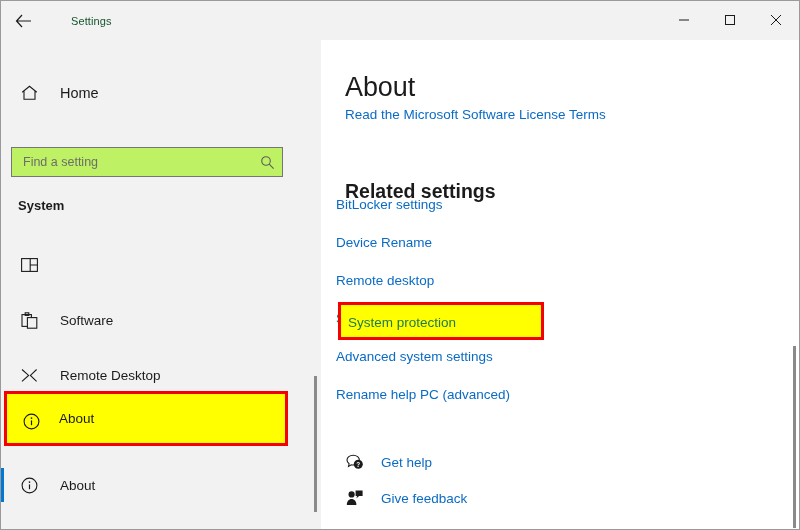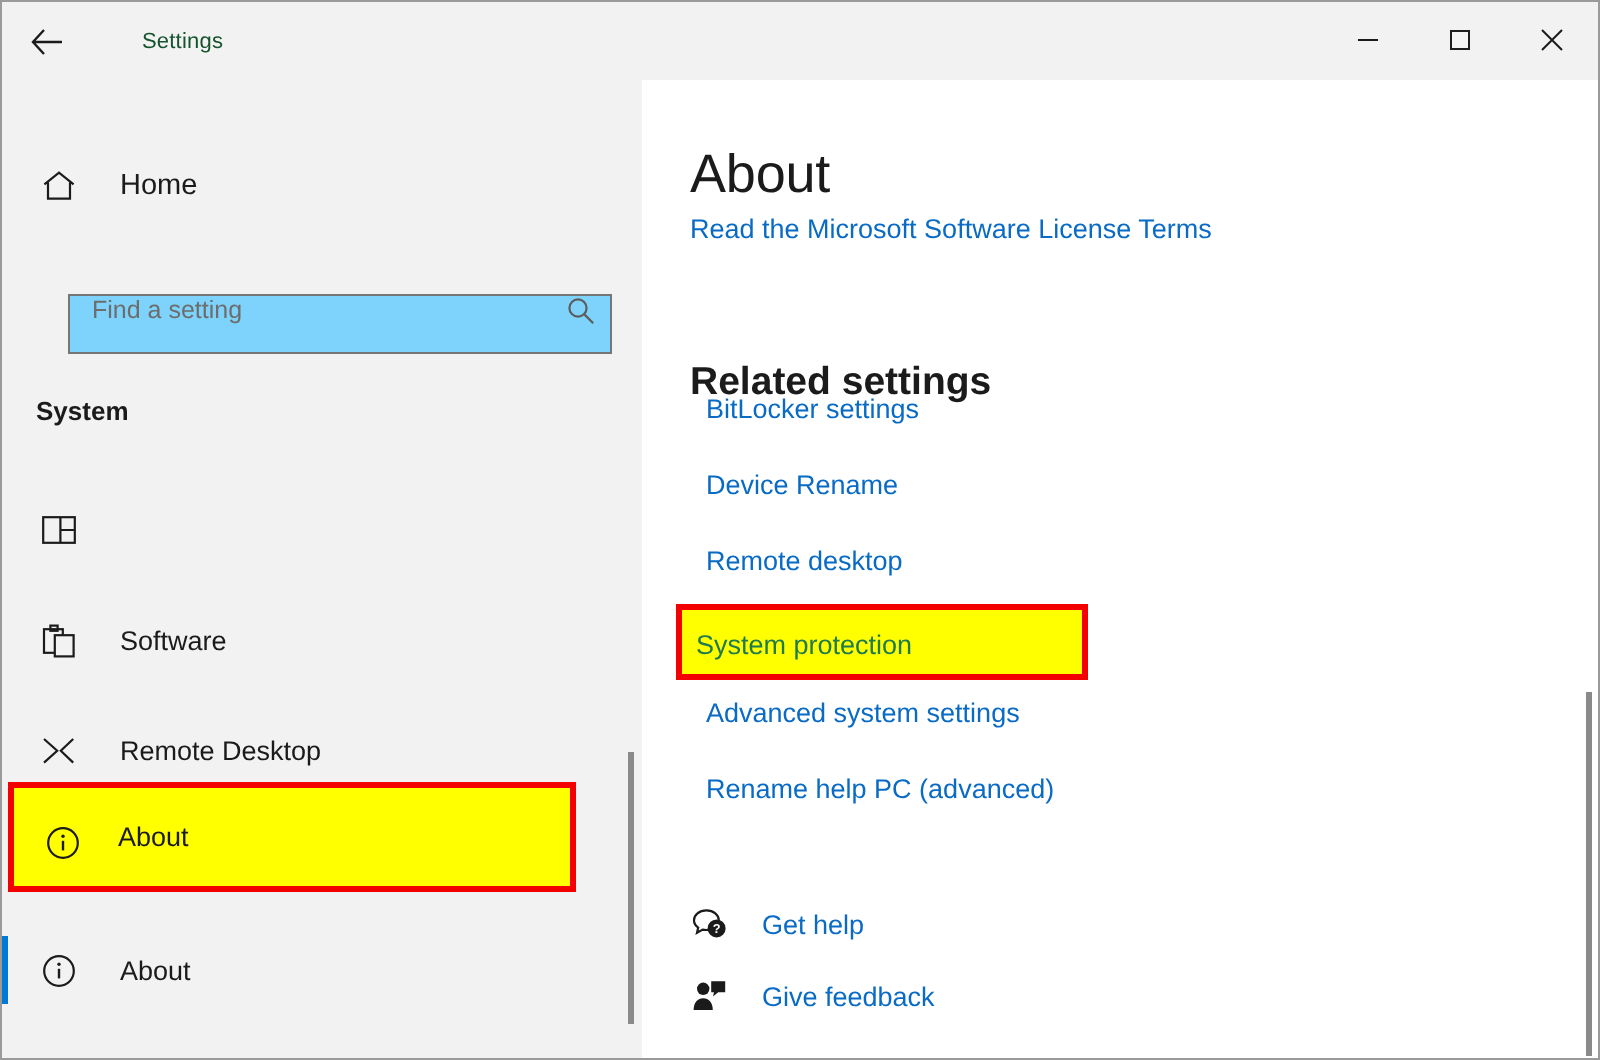--- a/index.html
+++ b/index.html
@@ -92,28 +92,28 @@
     color: #1b1b1b;
   }
   .home-row .nav-lbl {
     margin-left: 20px;
     font-size: 14.5px;
     color: #1b1b1b;
   }
 
   .search-box {
     position: absolute;
-    left: 33px; top: 107px;
+    left: 10px; top: 107px;
     width: 272px;
     height: 30px;
-    background: #7dd3fc;
+    background: #bef264;
     border: 1px solid #767676;
     box-sizing: border-box;
     display: flex;
-    align-items: flex-start;
+    align-items: center;
   }
   .search-box input {
     flex: 1;
     border: none;
     outline: none;
     background: transparent;
     font-family: "Liberation Sans", sans-serif;
     font-size: 12.5px;
     color: #1b1b1b;
     padding: 0 0 0 11px;
@@ -209,21 +209,21 @@
   }
   .section-title {
     position: absolute;
     left: 24px; top: 124px;
     font-size: 19.5px;
     color: #1b1b1b;
     font-weight: bold;
   }
   .related-links {
     position: absolute;
-    left: 32px; top: 157px;
+    left: 15px; top: 157px;
     width: 430px;
   }
   .rel-link {
     display: block;
     font-size: 13.5px;
     color: #0a6bc5;
     line-height: 16px;
     margin-bottom: 22px;
     white-space: nowrap;
     cursor: pointer;

